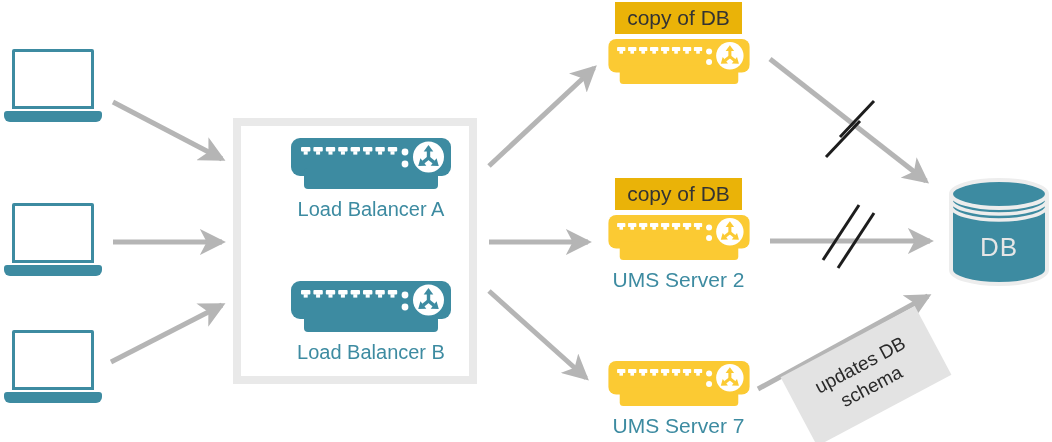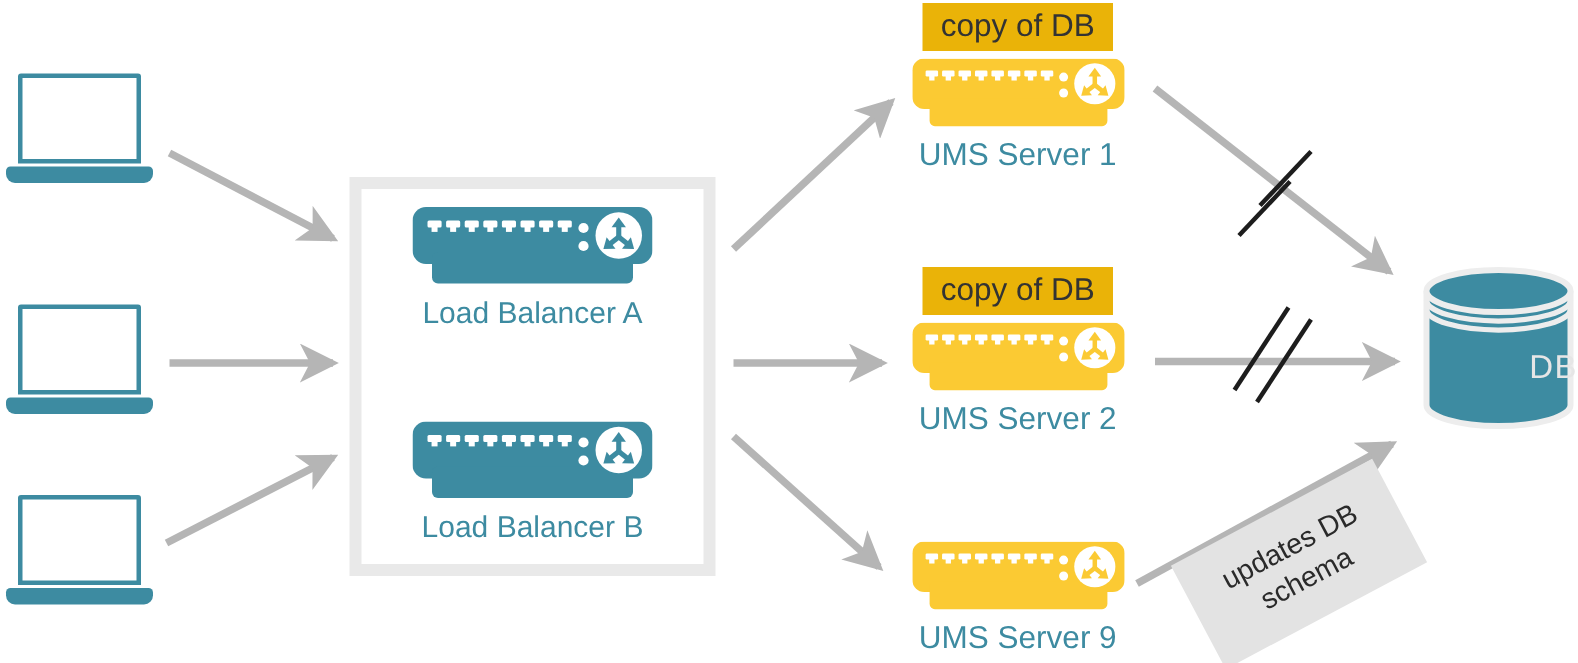--- a/index.html
+++ b/index.html
@@ -7,37 +7,37 @@
   .wires{position:absolute;left:0;top:0;z-index:1;}
   .wire{stroke:#b5b5b5;stroke-width:5;fill:none;}
   .slash{stroke:#1d1d1d;stroke-width:3;fill:none;}
   .node-abs{position:absolute;z-index:2;}
   
   .laptop{width:98px;height:74px;}
   .lt-screen{position:absolute;left:8px;top:0;width:76px;height:54px;border:3px solid #3d8ba1;background:#ffffff;border-radius:2px 2px 0 0;}
   .lt-base{position:absolute;left:0;top:62px;width:98px;height:11px;background:#3d8ba1;border-radius:3px 3px 6px 6px;}
   
   .lb-box{left:233px;top:118px;width:244px;height:266px;border:8px solid #e9e9e9;box-sizing:border-box;background:#ffffff;}
-  .lb-node{position:absolute;left:0;width:100%;display:flex;flex-direction:column;align-items:center;}
+  .lb-node{position:absolute;left:16px;width:100%;display:flex;flex-direction:column;align-items:center;}
   .lb-a{top:12px;}
   .lb-b{top:155px;text-align:right;}
   .server-icon{display:block;}
   .teal-c{color:#3d8ba1;}
   .yellow-c{color:#fbca33;}
   .node-label{margin-top:8px;font-size:20px;color:#3d8ba1;white-space:nowrap;}
   
   .ums{width:165px;display:flex;flex-direction:column;align-items:center;}
   .ums-1{left:596px;top:2px;}
   .ums-2{left:596px;top:178px;}
   .ums-3{left:596px;top:361px;}
   .copy-badge{background:#eab308;color:#333333;font-size:21px;line-height:32px;height:32px;padding:0 12px;margin-bottom:5px;white-space:nowrap;}
   .ums .node-label{font-size:21px;margin-top:7px;}
   
   .db-node{left:946px;top:176px;width:106px;height:112px;}
-  .db-label{position:absolute;left:0;top:56px;width:100%;text-align:right;color:#e6e6e6;font-size:22px;letter-spacing:1px;}
+  .db-label{position:absolute;left:0;top:56px;width:100%;text-align:center;color:#e6e6e6;font-size:26px;letter-spacing:1px;}
   
   .schema-note{left:790px;top:337px;width:152px;height:78px;background:#e3e3e3;color:#2a2a2a;font-size:19px;display:flex;flex-direction:column;align-items:center;justify-content:center;transform:rotate(-28deg);z-index:3;line-height:1.25;}
 </style>
 </head>
 <body>
 
 <div class="stage">
 
   <svg width="0" height="0" style="position:absolute" aria-hidden="true">
     <defs>
@@ -136,34 +136,33 @@
         </svg>
       <div class="node-label">Load Balancer B</div>
     </div>
   </div>
 
   <div class="node-abs ums ums-1">
     <div class="copy-badge">copy of DB</div>
     <svg class="server-icon yellow-c" width="142" height="46" viewBox="0 0 160 52">
         <use href="#srv"></use>
       </svg>
-    <div class="node-label">UMS Server 1</div>
   </div>
   <div class="node-abs ums ums-2">
     <div class="copy-badge">copy of DB</div>
     <svg class="server-icon yellow-c" width="142" height="46" viewBox="0 0 160 52">
         <use href="#srv"></use>
       </svg>
     <div class="node-label">UMS Server 2</div>
   </div>
   <div class="node-abs ums ums-3">
     <svg class="server-icon yellow-c" width="142" height="46" viewBox="0 0 160 52">
         <use href="#srv"></use>
       </svg>
-    <div class="node-label">UMS Server 9</div>
+    <div class="node-label">UMS Server 7</div>
   </div>
 
   <div class="node-abs db-node">
     <svg width="106" height="112" viewBox="0 0 106 112">
       <path d="M5,18 v76 a48,14 0 0 0 96,0 V18" fill="#3d8ba1" stroke="#ededed" stroke-width="4"></path>
       <ellipse cx="53" cy="18" rx="48" ry="14" fill="#3d8ba1" stroke="#ededed" stroke-width="4"></ellipse>
       <path d="M5,24 a48,14 0 0 0 96,0" fill="none" stroke="#ededed" stroke-width="3.5"></path>
       <path d="M5,30 a48,14 0 0 0 96,0" fill="none" stroke="#ededed" stroke-width="3.5"></path>
     </svg>
     <div class="db-label">DB</div>

